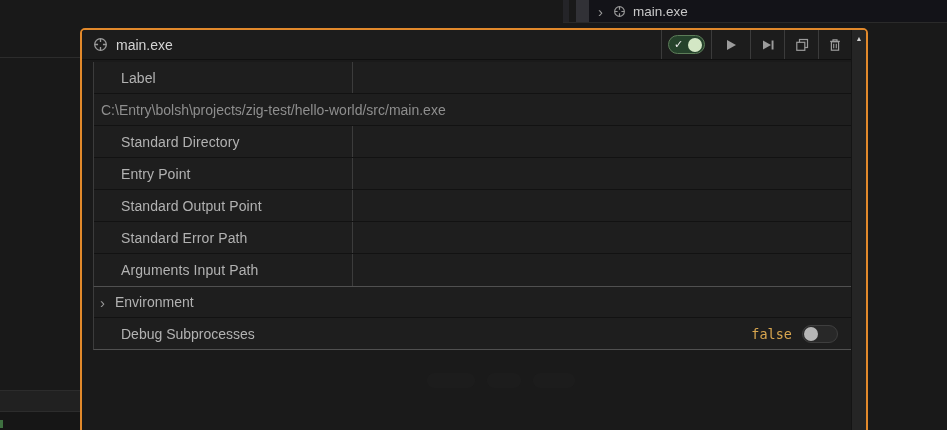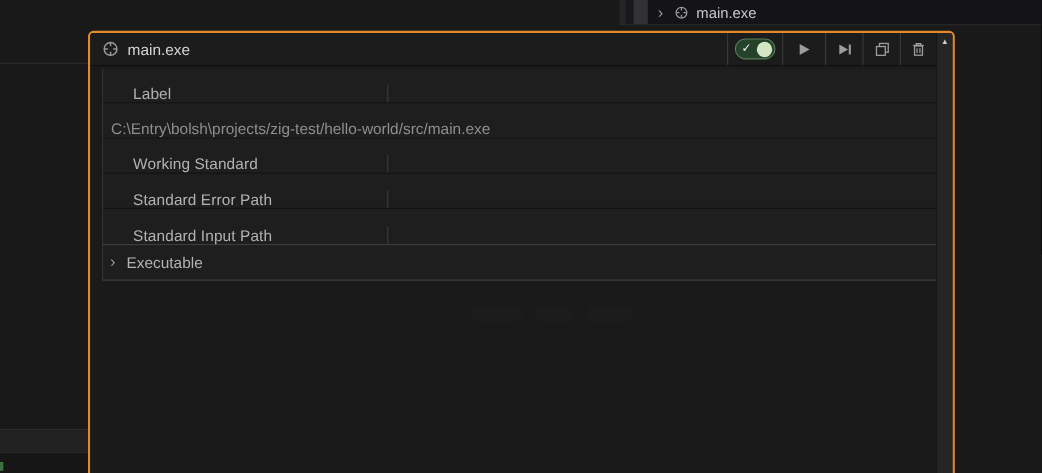--- a/index.html
+++ b/index.html
@@ -61,21 +61,21 @@
     padding:0 2px;
   }
   .sw-on .chk { color:#efefef; font-size:11px; line-height:1; margin-left:3px; }
   .sw-on .knob { width:14px; height:14px; border-radius:50%; background:#d3e7c5; }
 
   
   #content { flex:1; background:#1a1a1a; }
   #prop-table {
     margin:2px 0 0 11px; border-left:1px solid #3c3c3c; border-bottom:1px solid #505050;
   }
-  .prow { height:32px; background:#1e1e1e; border-bottom:1px solid #121212; display:flex;align-items:flex-end; }
+  .prow { height:32px; background:#1e1e1e; border-bottom:1px solid #121212; display:flex; }
   .prow:last-child { border-bottom:none; }
   .plabel {
     width:259px; flex:0 0 259px; border-right:1px solid #3c3c3c;
     display:flex; align-items:center; padding-left:27px;
     color:#b2b2b2; font-size:14px; letter-spacing:0.1px;
   }
   .pvalue {
     flex:1; min-width:0; display:flex; align-items:center; padding-left:7px;
     color:#8e8e8e; font-size:14px; white-space:nowrap; overflow:hidden;
   }
@@ -188,36 +188,52 @@
 
         <div id="prop-table">
           <div class="prow">
             <div class="plabel">Label</div>
             <div class="pvalue"></div>
           </div>
           <div class="prow">
             <div class="pvalue">C:\Entry\bolsh\projects/zig-test/hello-world/src/main.exe</div>
           </div>
           <div class="prow">
-            <div class="plabel">Working Standard</div>
+            <div class="plabel">Standard Directory</div>
+          </div>
+          <div class="prow">
+            <div class="plabel">Entry Point</div>
+            <div class="pvalue"></div>
+          </div>
+          <div class="prow">
+            <div class="plabel">Standard Output Point</div>
+            <div class="pvalue"></div>
           </div>
           <div class="prow">
             <div class="plabel">Standard Error Path</div>
             <div class="pvalue"></div>
           </div>
           <div class="prow">
-            <div class="plabel">Standard Input Path</div>
+            <div class="plabel">Arguments Input Path</div>
             <div class="pvalue"></div>
           </div>
         </div>
 
         <div id="sec-table">
           <div class="srow">
             <span class="chev">›</span>
-            <span class="slabel">Executable</span>
+            <span class="slabel">Environment</span>
+          </div>
+          <div class="srow">
+            <span class="slabel indent">Debug Subprocesses</span>
+            <span class="spacer"></span>
+            <span class="false-val">false</span>
+            <span class="sw-off">
+              <span class="knob"></span>
+            </span>
           </div>
         </div>
 
         <div id="faint-row">
           <span class="faint-pill fp1"></span>
           <span class="faint-pill fp2"></span>
           <span class="faint-pill fp3"></span>
         </div>
 
       </div>

